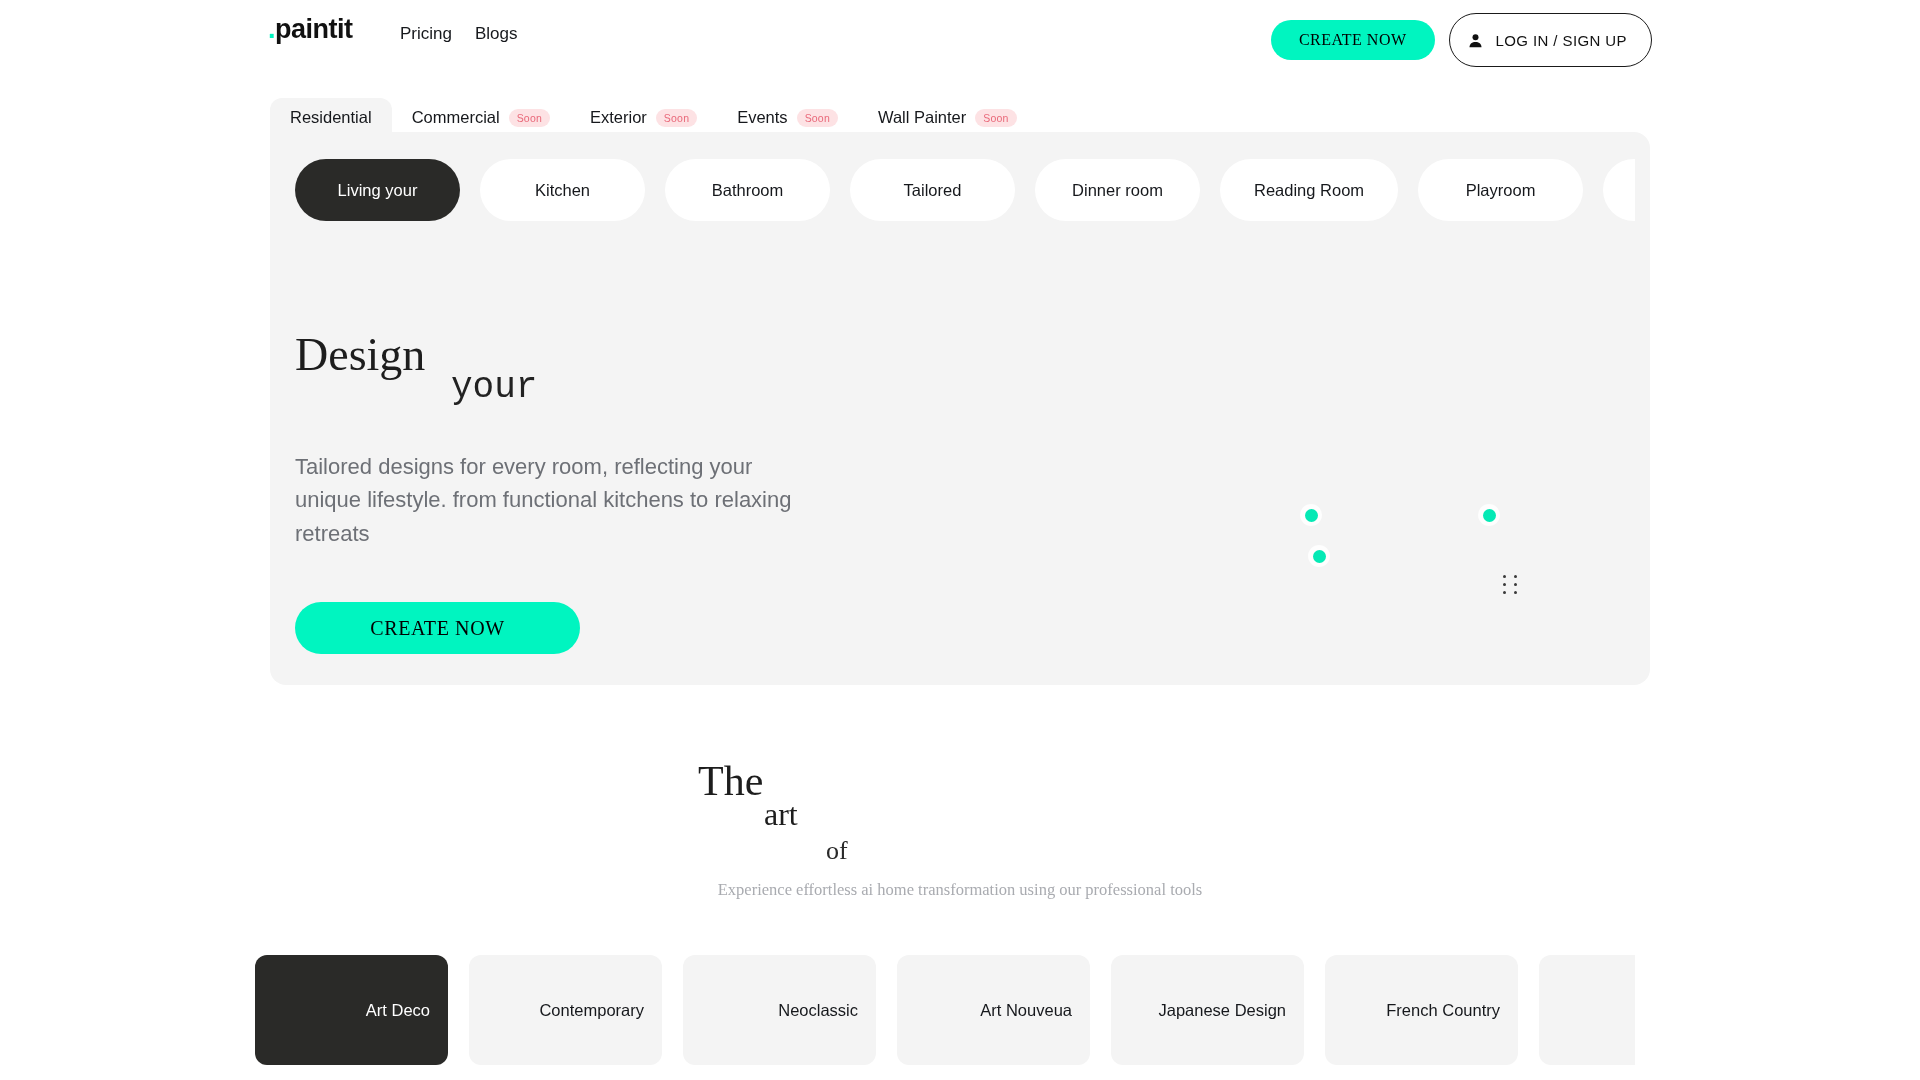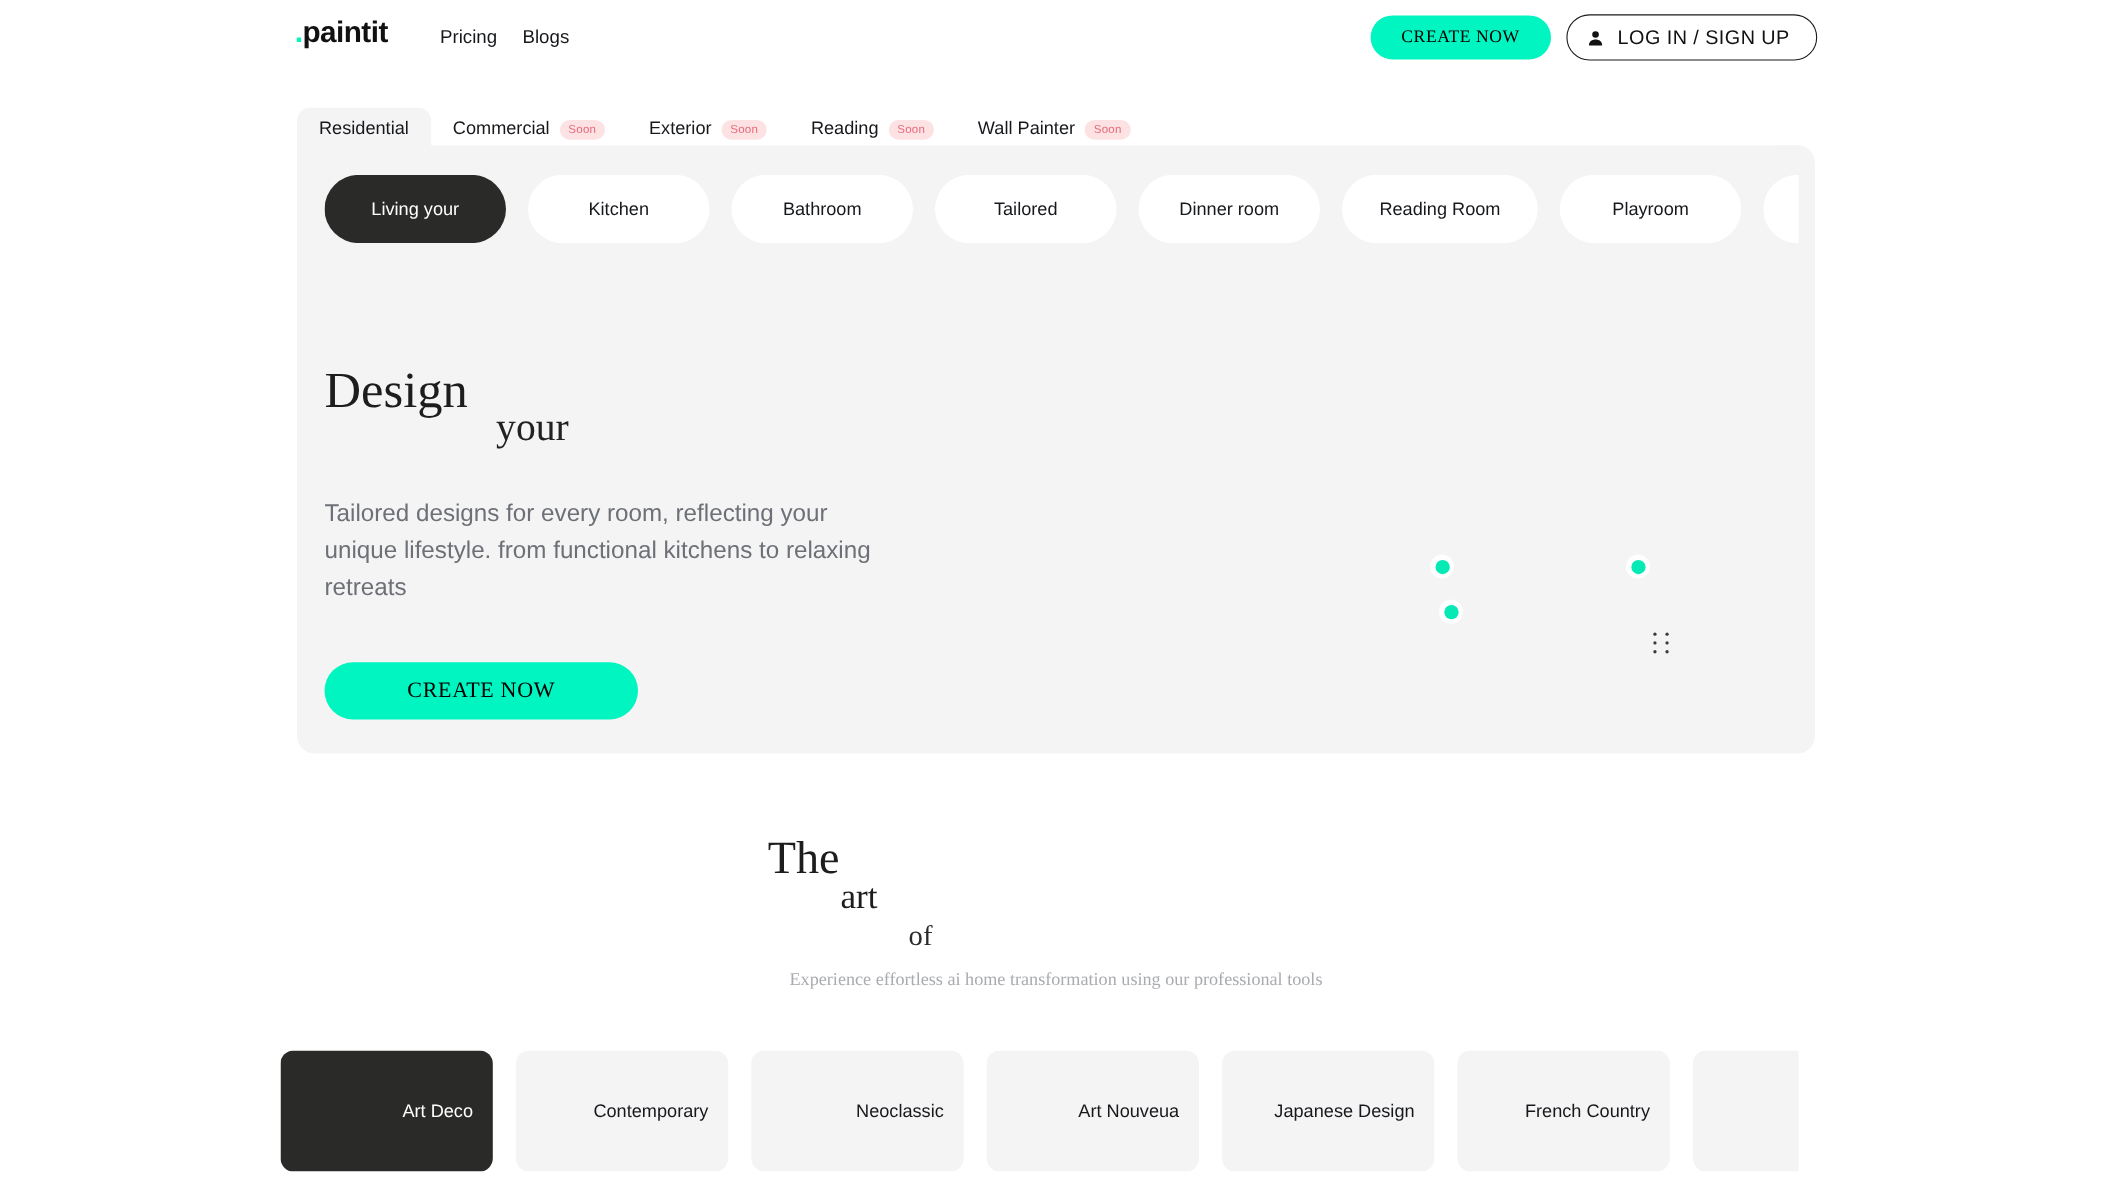--- a/index.html
+++ b/index.html
@@ -35,22 +35,22 @@
     display: flex; align-items: center; gap: 14px;
   }
   .btn-create-top {
     background: #00F5C0; color: #000; border: none;
     border-radius: 40px; height: 40px; padding: 0 28px;
     font-family: "Liberation Serif", serif;
     font-size: 16px; letter-spacing: 0.5px; cursor: pointer;
   }
   .btn-login {
     background: #ffffff; color: #111; border: 1.4px solid #1a1a1a;
-    border-radius: 40px; height: 42px; padding: 0 24px 0 18px;
-    font-size: 18px; letter-spacing: 0.4px; cursor: pointer;
+    border-radius: 40px; height: 54px; padding: 0 24px 0 18px;
+    font-size: 15px; letter-spacing: 0.4px; cursor: pointer;
     display: flex; align-items: center; gap: 13px;
   }
   .user-icon { display: inline-flex; }
 
   
   .tabs {
     position: absolute; left: 270px; top: 98px;
     display: flex; align-items: flex-end;
   }
   .tab {
@@ -85,21 +85,21 @@
   }
   .room-pill.active { background: #2a2a28; color: #ffffff; }
 
   .hero-copy { position: absolute; left: 25px; top: 200px; width: 560px; }
   .hero-title {
     position: relative; height: 70px;
     font-family: "Liberation Serif", serif;
     color: #1d1d1d;
   }
   .ht-w1 { position: absolute; left: 0; top: 0; font-size: 46px; line-height: 1; }
-  .ht-w2 { position: absolute; left: 156px; top: 38px; font-size: 36px; line-height: 1; color: #222; }
+  .ht-w2 { position: absolute; left: 156px; top: 38px; font-size: 36px; line-height: 1; color: #222; font-family: Liberation Mono, monospace; }
   .hero-sub {
     margin-top: 48px; width: 500px;
     font-size: 22px; line-height: 1.52; color: #6d7076;
   }
   .btn-create-hero {
     margin-top: 52px; width: 285px; height: 52px;
     background: #00F5C0; border: none; border-radius: 40px;
     font-family: "Liberation Serif", serif;
     font-size: 20px; letter-spacing: 0.6px; color: #000; cursor: pointer;
   }
@@ -184,21 +184,21 @@
     </div>
     <div class="tab">
       <span>Commercial</span>
       <span class="soon-badge">Soon</span>
     </div>
     <div class="tab">
       <span>Exterior</span>
       <span class="soon-badge">Soon</span>
     </div>
     <div class="tab">
-      <span>Reading</span>
+      <span>Events</span>
       <span class="soon-badge">Soon</span>
     </div>
     <div class="tab">
       <span>Wall Painter</span>
       <span class="soon-badge">Soon</span>
     </div>
   </div>
 
   <div class="hero">
 

